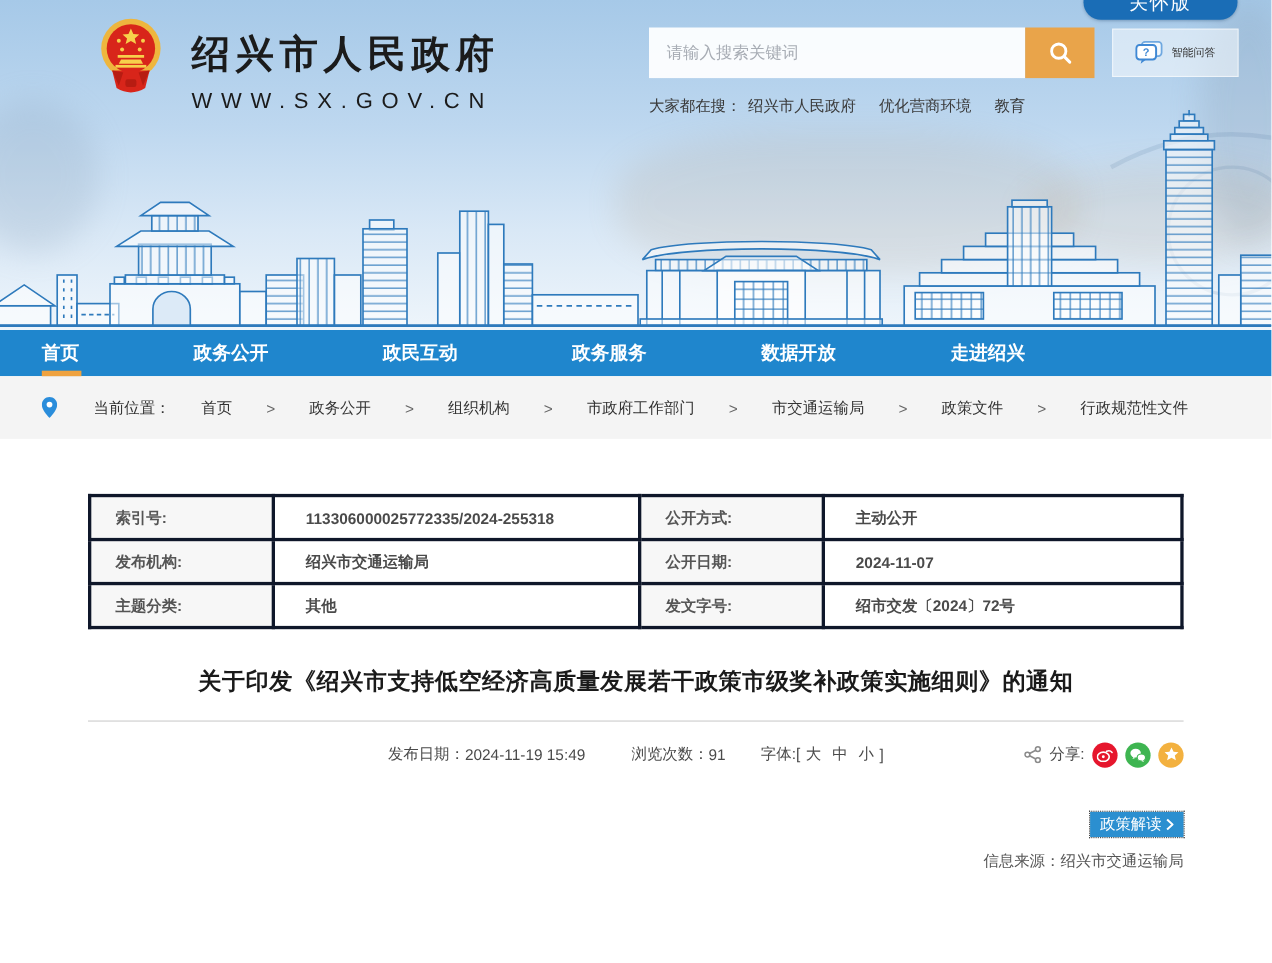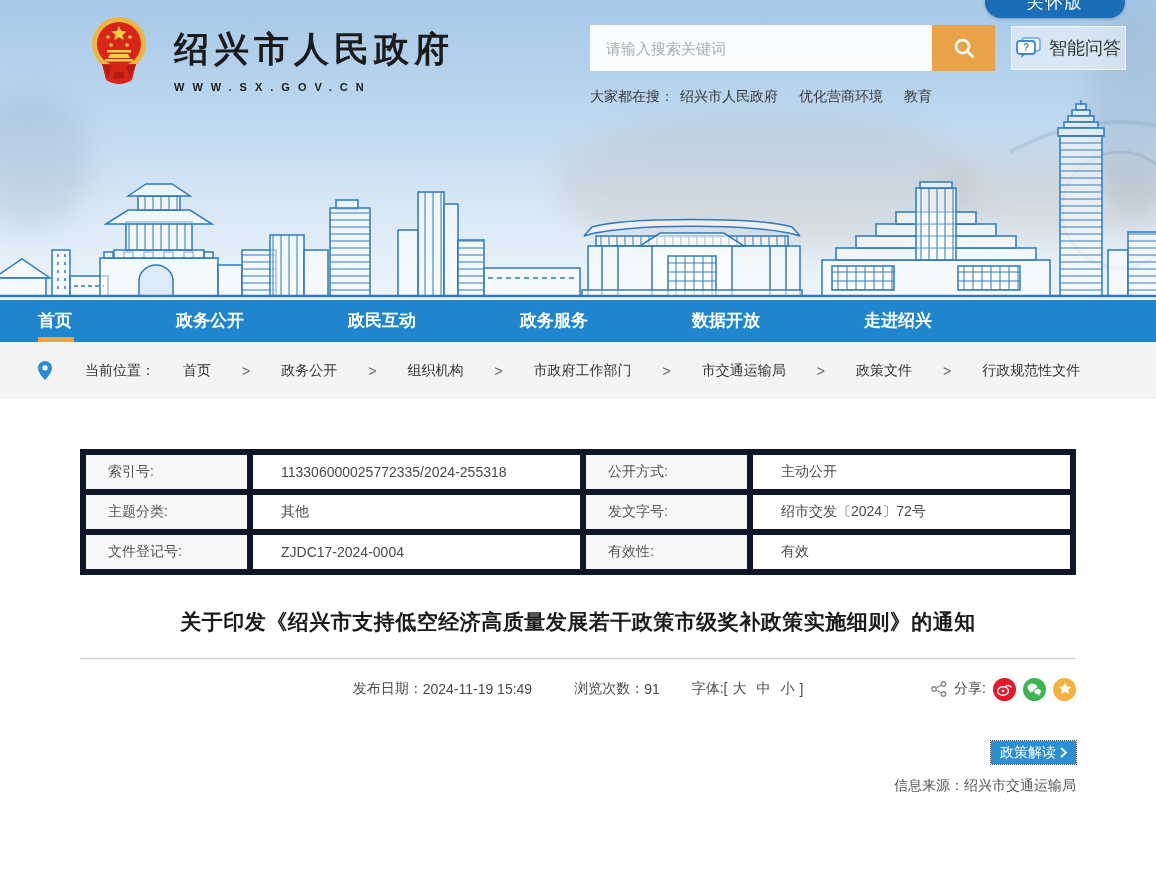--- a/index.html
+++ b/index.html
@@ -12,58 +12,58 @@
   .wm { position:absolute; border-radius:50%; filter:blur(14px); }
   .wm1 { left:-30px; top:90px; width:120px; height:140px; background:#8fa6bd; opacity:.25; }
   .wm2 { left:560px; top:120px; width:420px; height:130px; background:#a98f72; opacity:.14; border-radius:40%; }
   .wm3 { left:1090px; top:0; width:90px; height:220px; background:#7e93a8; opacity:.22; }
   .wm4 { left:930px; top:150px; width:260px; height:90px; background:#b08a60; opacity:.12; }
   .skyline { position:absolute; left:0; bottom:0; width:1156px; height:200px; }
 
   .logo { position:absolute; left:90px; top:14px; display:flex; align-items:flex-start; }
   .logo-text { margin-left:26px; padding-top:12px; }
   .site-name { font-size:35px; font-weight:bold; color:#1b1b1b; letter-spacing:5px; }
-  .site-url { font-size:11px; font-weight:bold; color:#1b1b1b; letter-spacing:8px; margin-top:8px; }
+  .site-url { font-size:20px; font-weight:normal; color:#1b1b1b; letter-spacing:8px; margin-top:8px; }
 
   .care-btn { position:absolute; left:985px; top:-14px; width:140px; height:32px; background:#1a6db6;
     border-radius:16px; color:#fff; font-size:17px; display:flex; align-items:center; justify-content:center;
     letter-spacing:2px; cursor:pointer; box-shadow:0 1px 3px rgba(0,40,80,.3); }
 
   .search-area { position:absolute; left:590px; top:25px; }
   .search-row { display:flex; align-items:center; }
   .search-input { width:342px; height:46px; border:none; outline:none; background:rgba(255,255,255,.93);
     padding:15px 16px; font-size:15px; color:#333; font-family:inherit; }
   .search-input::placeholder { color:#a8adb5; }
   .search-btn { width:63px; height:46px; background:#e9a44a; border:none; cursor:pointer;
     display:flex; align-items:center; justify-content:center; }
   .ai-qa { margin-left:16px; width:115px; height:44px; background:rgba(255,255,255,.5);
     border:1px solid rgba(255,255,255,.6); display:flex; align-items:center; justify-content:center;
     gap:7px; cursor:pointer; }
-  .ai-qa-label { font-size:18px; color:#333;font-family:Liberation Mono, monospace; }
+  .ai-qa-label { font-size:10px; color:#333;font-family:Liberation Mono, monospace; }
   .hot-row { margin-top:17px; display:flex; align-items:flex-start; font-size:14px; color:#3a3a3a; }
   .hot-label { margin-right:6px; }
   .hot-word { margin-right:21px; cursor:pointer; color:#3a3a3a; }
 
   
   .nav { height:42px; background:#1f86cd; display:flex; align-items:stretch; padding-left:38px; }
   .nav-item { position:relative; color:#fff; font-size:17px; font-weight:bold; line-height:42px;
     margin-right:104px; cursor:pointer; white-space:nowrap; }
   .nav-item.active::after { content:""; position:absolute; left:0; bottom:0; width:36px; height:5px; background:#efa23f; }
 
   
   .crumb-bar { height:57px; background:#f4f4f4; display:flex; align-items:center; padding-left:38px;
     font-size:14px; color:#333;gap:24px; }
   .crumb-label { margin:0 4px 0 9px; }
   .crumb-item { color:#333; cursor:pointer; }
   .crumb-sep { color:#666; margin:0 7px; }
 
   
   .content { padding:0 80px; }
   table.doc-table { width:100%; border-collapse:collapse; margin-top:50px; font-size:14px; color:#4a4a4a; }
-  .doc-table td { border:6px solid #0f172a; height:40px; }
+  .doc-table td { border:3px solid #0f172a; height:40px;font-weight:bold; }
   .doc-table td.lbl { width:167px; background:#f7f7f7; padding-left:22px; color:#555; }
   .doc-table td.val { padding-left:28px; background:#fff; }
   .doc-table td.v1 { width:333px; }
   .doc-table { border-right:1px solid #d9d9d9; }
 
   .article-title { margin-top:33px; text-align:center; font-size:21px; font-weight:bold; color:#1a1a1a; letter-spacing:.5px; }
   .title-divider { margin-top:22px; border-bottom:1px solid #ccc; height:0; }
 
   .meta-row { position:relative; margin-top:14px; height:32px; display:flex; align-items:center;
     justify-content:center; font-size:14px; color:#4a4a4a; }
@@ -278,30 +278,30 @@
 
     <table class="doc-table">
       <tbody>
           <tr>
         <td class="lbl">索引号:</td>
         <td class="val v1">113306000025772335/2024-255318</td>
         <td class="lbl">公开方式:</td>
         <td class="val">主动公开</td>
       </tr>
       <tr>
+        <td class="lbl">发布机构:</td>
+        <td class="val v1">绍兴市交通运输局</td>
+        <td class="lbl">公开日期:</td>
+        <td class="val">2024-11-07</td>
+      </tr>
+      <tr>
         <td class="lbl">主题分类:</td>
         <td class="val v1">其他</td>
         <td class="lbl">发文字号:</td>
         <td class="val">绍市交发〔2024〕72号</td>
-      </tr>
-      <tr>
-        <td class="lbl">文件登记号:</td>
-        <td class="val v1">ZJDC17-2024-0004</td>
-        <td class="lbl">有效性:</td>
-        <td class="val">有效</td>
       </tr>
     </tbody>
       </table>
 
     <h1 class="article-title">关于印发《绍兴市支持低空经济高质量发展若干政策市级奖补政策实施细则》的通知</h1>
     <div class="title-divider"></div>
 
     <div class="meta-row">
       <span>发布日期：</span>
       <span>2024-11-19 15:49</span>

